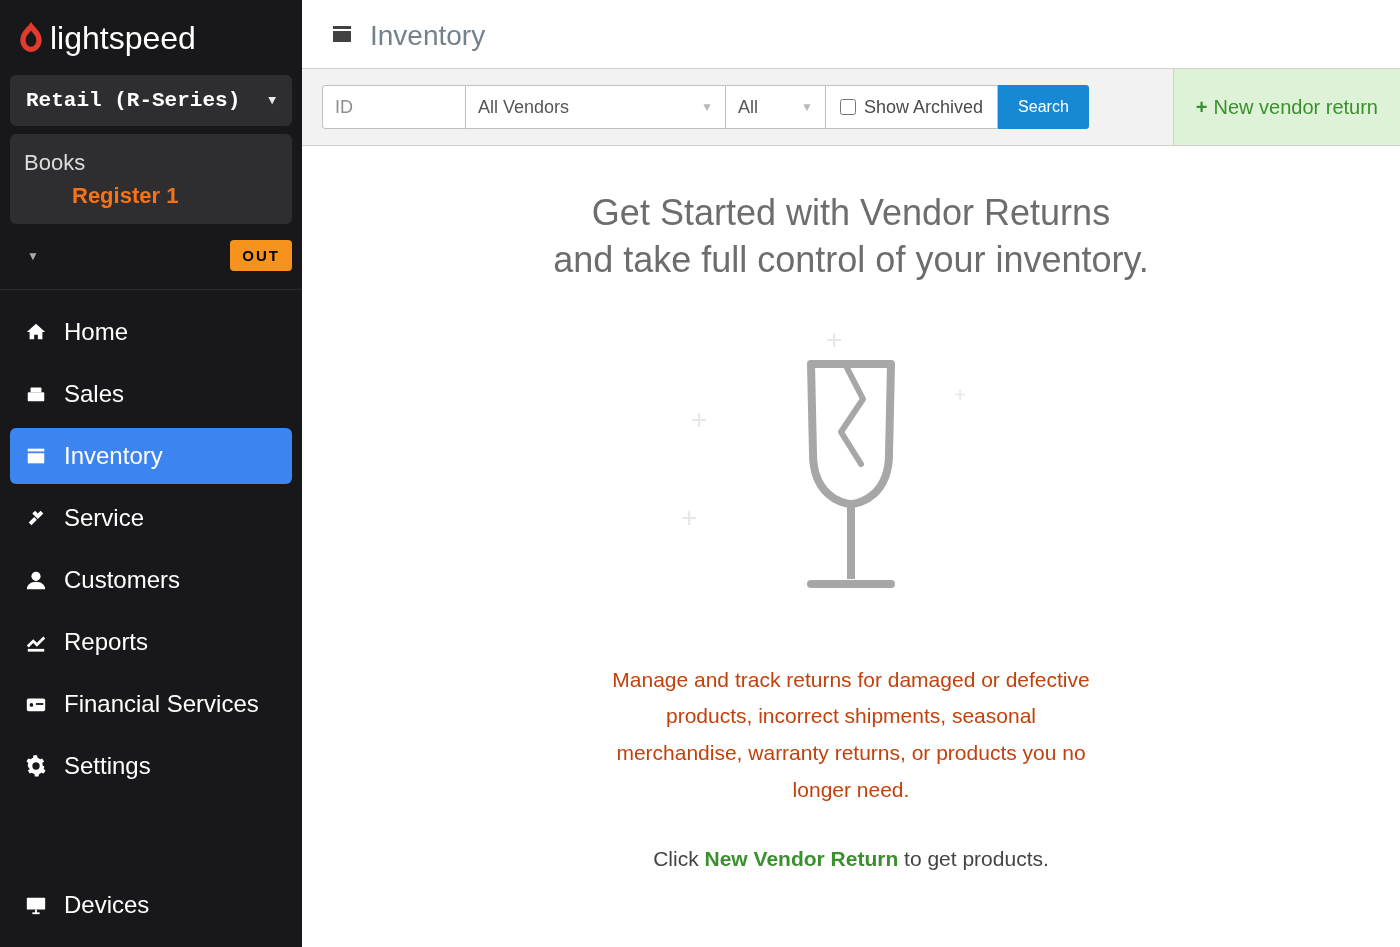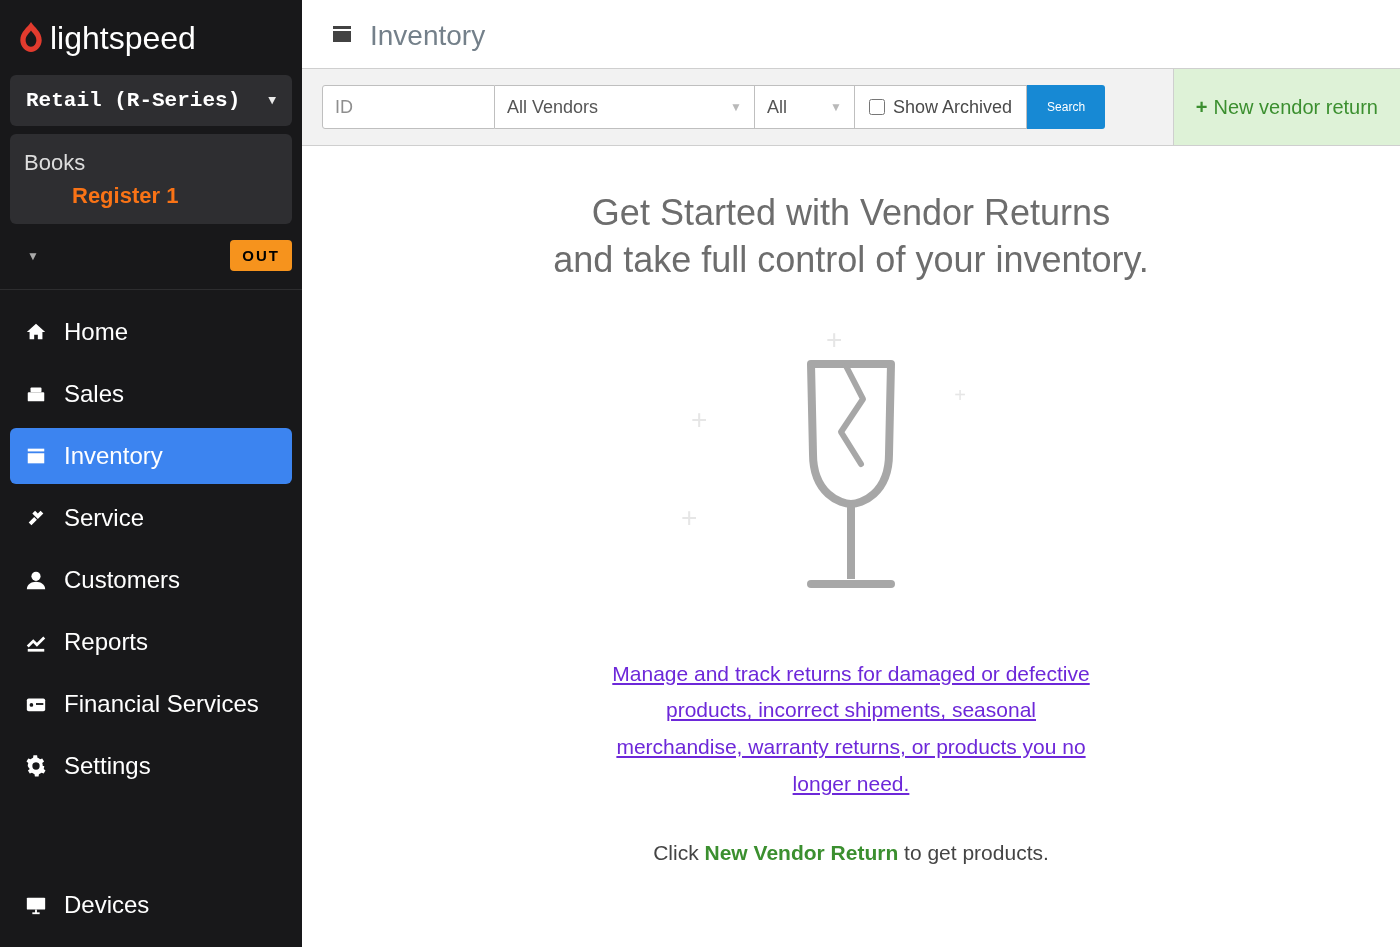--- a/index.html
+++ b/index.html
@@ -144,21 +144,21 @@
   .filters-left .text-input {
     height: 44px;
     background:#fff;
     border:1px solid #bfbfbf;
     font-size:18px;
     padding: 0 12px;
     color:#555;
     outline:none;
   }
   .filters-left .text-input::placeholder { color:#8e8e8e; }
-  .filters-left .id-input { width: 173px; border-radius: 3px 0 0 3px; }
+  .filters-left .id-input { width: 144px; border-radius: 3px 0 0 3px; }
   .select {
     height:44px;
     background:#fff;
     border:1px solid #bfbfbf;
     border-left:none;
     font-size:18px;
     padding: 0 12px;
     display:flex;
     align-items:center;
     justify-content:space-between;
@@ -181,21 +181,21 @@
     font-size:18px;
     color:#4a4a4a;
     cursor:pointer;
   }
   .archived input { width:16px;height:16px; }
   .search-btn {
     height:44px;
     padding: 0 20px;
     background: #1789d4;
     color:#fff;
-    font-size:12px;
+    font-size:16px;
     border:none;
     border-radius:0 3px 3px 0;
     cursor:pointer;
   }
   .new-return {
     background:#def2d7;
     border-left:1px solid #cfcfcf;
     display:flex;
     align-items:center;
     justify-content:center;
@@ -219,25 +219,24 @@
     font-size:36px;
     line-height:1.3;
   }
   .empty-illustration {
     margin: 40px auto 0 auto;
     width: 360px; height: 310px;
     position:relative;
     display:flex;align-items:center;justify-content:center;
   }
   .empty-desc {
-    margin-top: 22px;
+    margin-top: 28px;
     font-size: 21px;
-    color:#6d28d9;
+    color:#c2410c;
     line-height:1.75;
-    text-decoration:underline;
   }
   .empty-cta {
     margin-top: 38px;
     font-size:21px;
     color:#444;
   }
   .empty-cta .link { color:#3b8f2f; font-weight:600; cursor:pointer; }
   .sparkle { position:absolute; color:#e6e6e6; font-size:28px; font-weight:300;}
 </style>
 </head>

